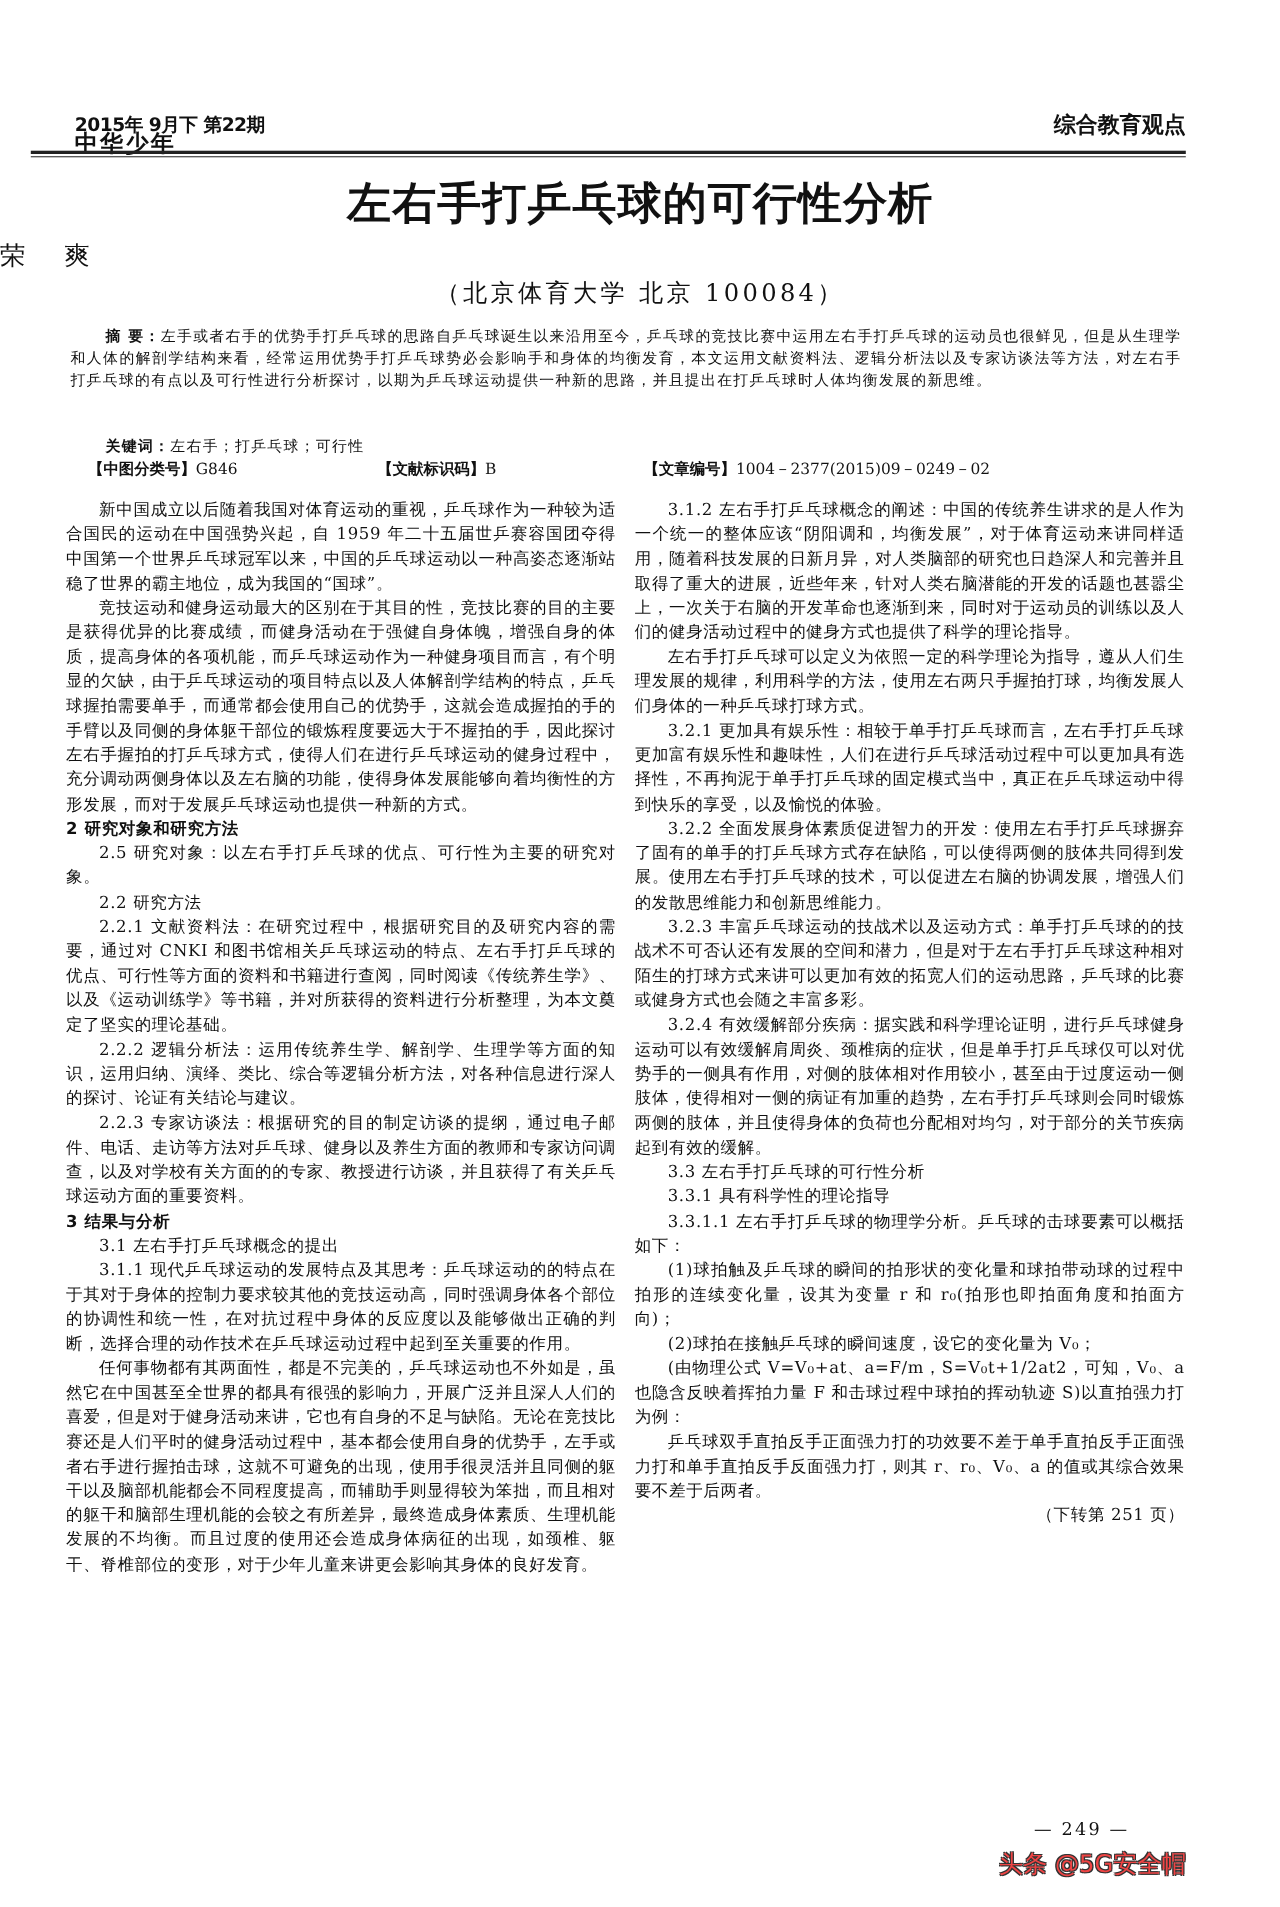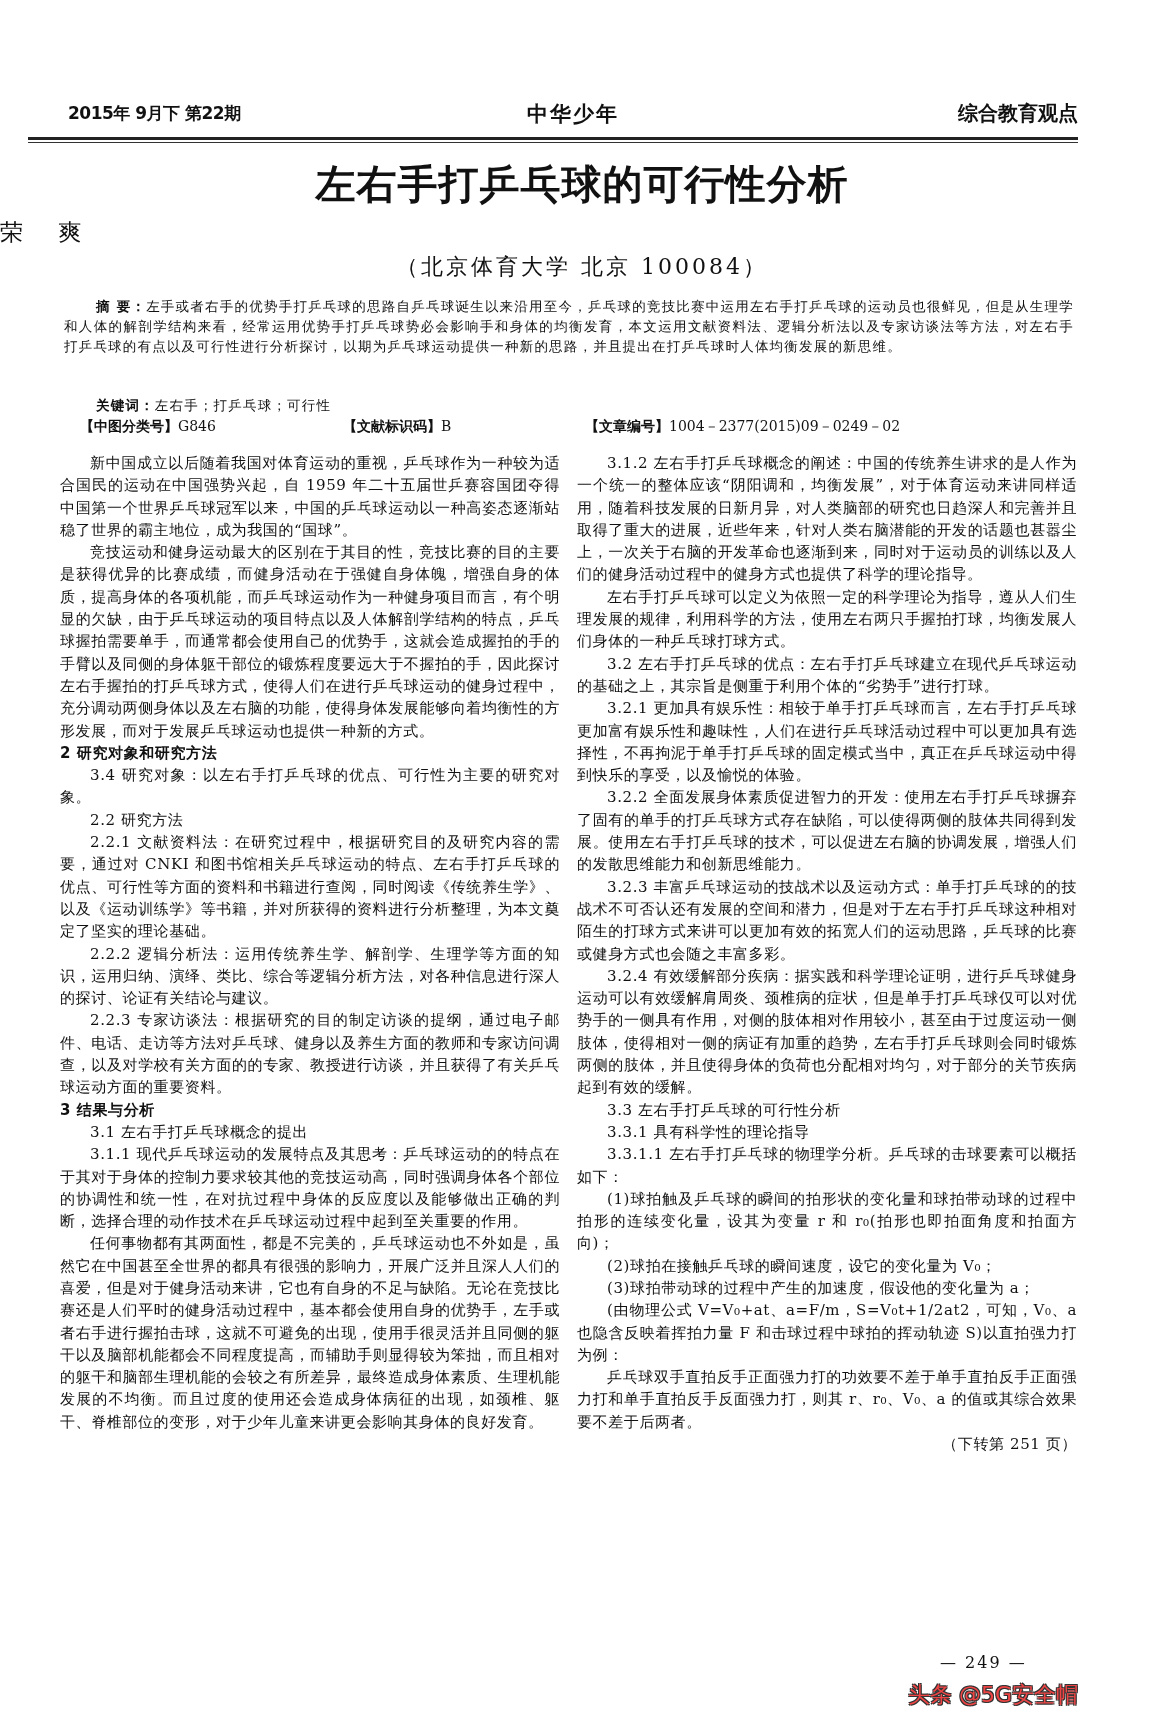--- a/index.html
+++ b/index.html
@@ -1,20 +1,20 @@
 <!DOCTYPE html>
 <html><head>
 <meta charset="utf-8">
 <style>
   html, body { margin: 0; padding: 0; background: #ffffff; }
   body { width: 1164px; height: 1734px; position: relative; overflow: hidden;
          font-family: "DejaVu Serif", "Liberation Serif", serif; color: #111; }
   .header { position: absolute; left: 68px; top: 100px; width: 1010px; height: 30px; }
   .hdr-left { position: absolute; left: 0; top: 2px; font-family: "DejaVu Sans", sans-serif; font-weight: bold; font-size: 17px; letter-spacing: -0.5px; }
-  .hdr-center { position: absolute; left: 0; right: 0; top: 0; text-align: center; font-family: Liberation Serif, serif; font-weight: bold; font-size: 21px; letter-spacing: 2px; }
+  .hdr-center { position: absolute; left: 0; right: 0; top: 16px; text-align: left; font-family: Liberation Serif, serif; font-weight: bold; font-size: 21px; letter-spacing: 2px; }
   .hdr-right { position: absolute; right: 0; top: 0; font-family: "DejaVu Sans", sans-serif; font-weight: bold; font-size: 20px; }
   .hdr-rule { position: absolute; left: 28px; top: 137px; width: 1050px; border-top: 3px solid #222; }
   .hdr-rule2 { position: absolute; left: 28px; top: 142px; width: 1050px; border-top: 1px solid #333; }
   .title { position: absolute; left: 0; width: 1164px; top: 157px; text-align: center; font-family: "DejaVu Serif", serif; font-weight: bold; font-size: 40px; letter-spacing: 1px; }
   .author { position: absolute; left: 0; width: 1164px; top: 217px; text-align: left; font-size: 23px; letter-spacing: 14px; }
   .affil { position: absolute; left: 0; width: 1164px; top: 252px; text-align: center; font-size: 22px; letter-spacing: 3px; }
   .abstract { position: absolute; left: 64px; top: 296px; width: 1010px; font-size: 13.5px; line-height: 20px; letter-spacing: 1.2px; text-indent: 32px; text-align: justify; }
   .abstract b, .kw b { font-family: "DejaVu Sans", sans-serif; }
   .kw { position: absolute; left: 96px; top: 397px; font-size: 13.5px; letter-spacing: 1.2px; }
   .meta { position: absolute; left: 80px; top: 418px; width: 1000px; font-size: 14px; }
@@ -54,44 +54,42 @@
 <div class="meta">
   <span style="left:0"><b>【中图分类号】</b><span style="position:static">G846</span></span>
   <span style="left:263px"><b>【文献标识码】</b><span style="position:static">B</span></span>
   <span style="left:505px"><b>【文章编号】</b><span style="position:static">1004－2377(2015)09－0249－02</span></span>
 </div>
 
 <div class="col col-left">
   <p>新中国成立以后随着我国对体育运动的重视，乒乓球作为一种较为适合国民的运动在中国强势兴起，自 1959 年二十五届世乒赛容国团夺得中国第一个世界乒乓球冠军以来，中国的乒乓球运动以一种高姿态逐渐站稳了世界的霸主地位，成为我国的“国球”。</p>
   <p>竞技运动和健身运动最大的区别在于其目的性，竞技比赛的目的主要是获得优异的比赛成绩，而健身活动在于强健自身体魄，增强自身的体质，提高身体的各项机能，而乒乓球运动作为一种健身项目而言，有个明显的欠缺，由于乒乓球运动的项目特点以及人体解剖学结构的特点，乒乓球握拍需要单手，而通常都会使用自己的优势手，这就会造成握拍的手的手臂以及同侧的身体躯干部位的锻炼程度要远大于不握拍的手，因此探讨左右手握拍的打乒乓球方式，使得人们在进行乒乓球运动的健身过程中，充分调动两侧身体以及左右脑的功能，使得身体发展能够向着均衡性的方形发展，而对于发展乒乓球运动也提供一种新的方式。</p>
   <h3>2  研究对象和研究方法</h3>
-  <p>3.4  研究对象：以左右手打乒乓球的优点、可行性为主要的研究对象。</p>
+  <p>2.5  研究对象：以左右手打乒乓球的优点、可行性为主要的研究对象。</p>
   <h4>2.2  研究方法</h4>
   <p>2.2.1  文献资料法：在研究过程中，根据研究目的及研究内容的需要，通过对 CNKI 和图书馆相关乒乓球运动的特点、左右手打乒乓球的优点、可行性等方面的资料和书籍进行查阅，同时阅读《传统养生学》、以及《运动训练学》等书籍，并对所获得的资料进行分析整理，为本文奠定了坚实的理论基础。</p>
   <p>2.2.2  逻辑分析法：运用传统养生学、解剖学、生理学等方面的知识，运用归纳、演绎、类比、综合等逻辑分析方法，对各种信息进行深人的探讨、论证有关结论与建议。</p>
   <p>2.2.3  专家访谈法：根据研究的目的制定访谈的提纲，通过电子邮件、电话、走访等方法对乒乓球、健身以及养生方面的教师和专家访问调查，以及对学校有关方面的的专家、教授进行访谈，并且获得了有关乒乓球运动方面的重要资料。</p>
   <h3>3  结果与分析</h3>
   <h4>3.1  左右手打乒乓球概念的提出</h4>
   <p>3.1.1  现代乒乓球运动的发展特点及其思考：乒乓球运动的的特点在于其对于身体的控制力要求较其他的竞技运动高，同时强调身体各个部位的协调性和统一性，在对抗过程中身体的反应度以及能够做出正确的判断，选择合理的动作技术在乒乓球运动过程中起到至关重要的作用。</p>
   <p>任何事物都有其两面性，都是不完美的，乒乓球运动也不外如是，虽然它在中国甚至全世界的都具有很强的影响力，开展广泛并且深人人们的喜爱，但是对于健身活动来讲，它也有自身的不足与缺陷。无论在竞技比赛还是人们平时的健身活动过程中，基本都会使用自身的优势手，左手或者右手进行握拍击球，这就不可避免的出现，使用手很灵活并且同侧的躯干以及脑部机能都会不同程度提高，而辅助手则显得较为笨拙，而且相对的躯干和脑部生理机能的会较之有所差异，最终造成身体素质、生理机能发展的不均衡。而且过度的使用还会造成身体病征的出现，如颈椎、躯干、脊椎部位的变形，对于少年儿童来讲更会影响其身体的良好发育。</p>
 </div>
 
 <div class="col col-right">
   <p>3.1.2  左右手打乒乓球概念的阐述：中国的传统养生讲求的是人作为一个统一的整体应该“阴阳调和，均衡发展”，对于体育运动来讲同样适用，随着科技发展的日新月异，对人类脑部的研究也日趋深人和完善并且取得了重大的进展，近些年来，针对人类右脑潜能的开发的话题也甚嚣尘上，一次关于右脑的开发革命也逐渐到来，同时对于运动员的训练以及人们的健身活动过程中的健身方式也提供了科学的理论指导。</p>
   <p>左右手打乒乓球可以定义为依照一定的科学理论为指导，遵从人们生理发展的规律，利用科学的方法，使用左右两只手握拍打球，均衡发展人们身体的一种乒乓球打球方式。</p>
-  <p>3.2  左右手打乒乓球的优点：左右手打乒乓球建立在现代乒乓球运动的基础之上，其宗旨是侧重于利用个体的“劣势手”进行打球。</p>
   <p>3.2.1  更加具有娱乐性：相较于单手打乒乓球而言，左右手打乒乓球更加富有娱乐性和趣味性，人们在进行乒乓球活动过程中可以更加具有选择性，不再拘泥于单手打乒乓球的固定模式当中，真正在乒乓球运动中得到快乐的享受，以及愉悦的体验。</p>
   <p>3.2.2  全面发展身体素质促进智力的开发：使用左右手打乒乓球摒弃了固有的单手的打乒乓球方式存在缺陷，可以使得两侧的肢体共同得到发展。使用左右手打乒乓球的技术，可以促进左右脑的协调发展，增强人们的发散思维能力和创新思维能力。</p>
   <p>3.2.3  丰富乒乓球运动的技战术以及运动方式：单手打乒乓球的的技战术不可否认还有发展的空间和潜力，但是对于左右手打乒乓球这种相对陌生的打球方式来讲可以更加有效的拓宽人们的运动思路，乒乓球的比赛或健身方式也会随之丰富多彩。</p>
   <p>3.2.4  有效缓解部分疾病：据实践和科学理论证明，进行乒乓球健身运动可以有效缓解肩周炎、颈椎病的症状，但是单手打乒乓球仅可以对优势手的一侧具有作用，对侧的肢体相对作用较小，甚至由于过度运动一侧肢体，使得相对一侧的病证有加重的趋势，左右手打乒乓球则会同时锻炼两侧的肢体，并且使得身体的负荷也分配相对均匀，对于部分的关节疾病起到有效的缓解。</p>
   <h4>3.3  左右手打乒乓球的可行性分析</h4>
   <h4>3.3.1  具有科学性的理论指导</h4>
   <p>3.3.1.1  左右手打乒乓球的物理学分析。乒乓球的击球要素可以概括如下：</p>
   <p>(1)球拍触及乒乓球的瞬间的拍形状的变化量和球拍带动球的过程中拍形的连续变化量，设其为变量 r 和 r₀(拍形也即拍面角度和拍面方向)；</p>
   <p>(2)球拍在接触乒乓球的瞬间速度，设它的变化量为 V₀；</p>
-  <p>(3)球拍带动球的过程中产生的加速度，假设他的变化量为 a；</p>
   <p>(由物理公式 V=V₀+at、a=F/m，S=V₀t+1/2at2，可知，V₀、a 也隐含反映着挥拍力量 F 和击球过程中球拍的挥动轨迹 S)以直拍强力打为例：</p>
   <p>乒乓球双手直拍反手正面强力打的功效要不差于单手直拍反手正面强力打和单手直拍反手反面强力打，则其 r、r₀、V₀、a 的值或其综合效果要不差于后两者。</p>
   <div class="cont">（下转第 251 页）</div>
 </div>
 
 <div class="pagenum">— 249 —</div>
 <div class="watermark">头条 @5G安全帽</div>
 
 </body></html>

